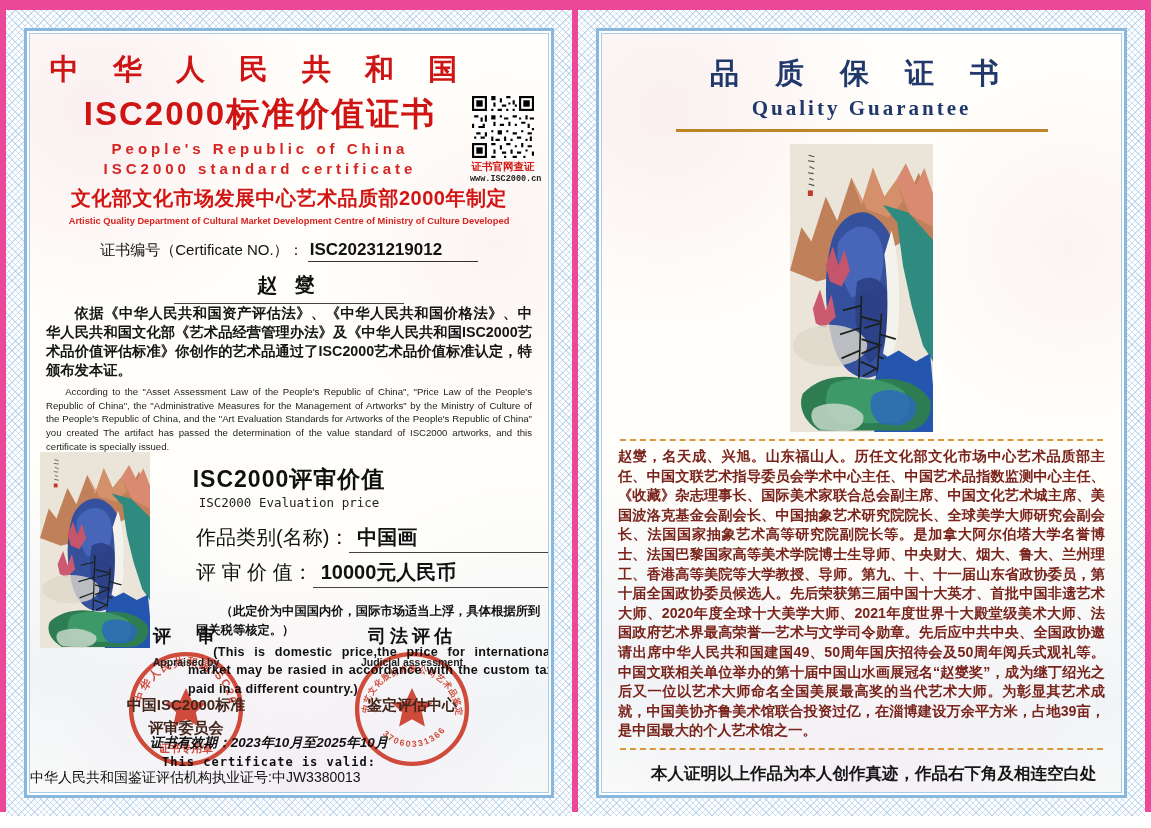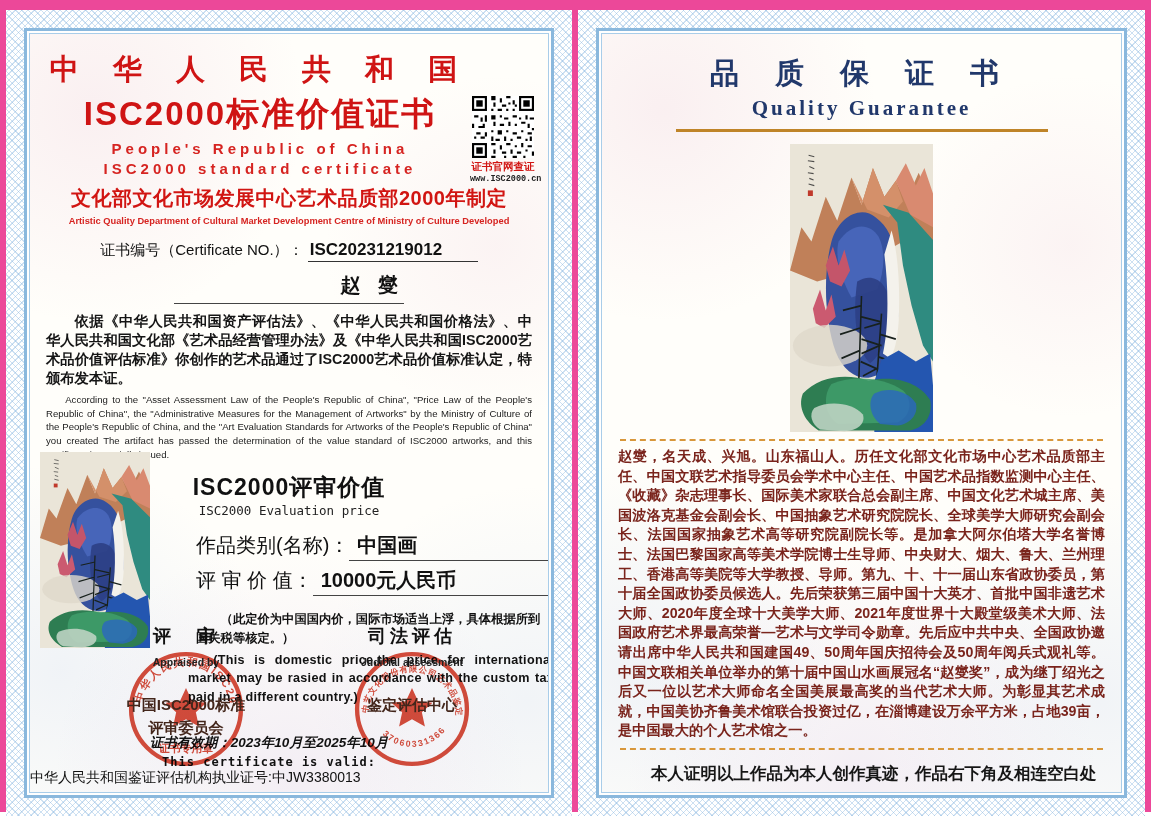--- a/index.html
+++ b/index.html
@@ -36,23 +36,23 @@
   .issuer-en { color:#d62421; font-size:9.3px; font-weight:bold; text-align:center; margin-top:4px; }
 
   .qr-box { position:absolute; top:62px; right:12px; width:66px; text-align:center;font-family:Liberation Mono, monospace; }
   .qr-box svg { width:62px; height:62px; display:block; margin:0 auto; }
   .qr-c1 { color:#d11512; font-size:10.5px; font-weight:bold; margin-top:2px; white-space:nowrap; }
   .qr-c2 { color:#222; font-size:8.5px; font-weight:bold; white-space:nowrap; }
 
   .certno-row { text-align:center; margin-top:14px; font-size:15px; color:#111; }
   .certno-val { font-size:17px; font-weight:bold; border-bottom:1.5px solid #333;
                 display:inline-block; min-width:170px; text-align:left; padding:0 6px 1px 2px; }
-  .artist { width:230px; margin:10px auto 0; text-align:right; font-size:20px; font-weight:bold;
+  .artist { width:230px; margin:10px auto 0; text-align:center; font-size:20px; font-weight:bold;
             color:#111; letter-spacing:6px; border-bottom:1.5px solid #444; padding-bottom:4px; }
-  .stmt-cn { margin-top:8px; font-size:14.3px; font-weight:600; color:#151515;
+  .stmt-cn { font-size:14.3px; font-weight:600; color:#151515;
              line-height:1.34; text-align:justify; text-indent:2em; }
   .stmt-en { margin-top:4px; font-size:9.6px; color:#222; line-height:1.45; text-align:justify; text-indent:2em; }
 
   .eval-title { text-align:center; font-size:23px; font-weight:900; color:#111; margin-top:10px; letter-spacing:1px; }
   .eval-sub   { text-align:center; font-size:12.5px; color:#222; font-family:"DejaVu Sans Mono", monospace; }
 
   .painting-left { position:absolute; left:10px; top:418px; width:110px; height:196px; }
   .fields { margin:14px 0 0 150px; }
   .field-row { margin-top:6px; font-size:20px; color:#111; white-space:nowrap; }
   .field-label { display:inline-block; }

